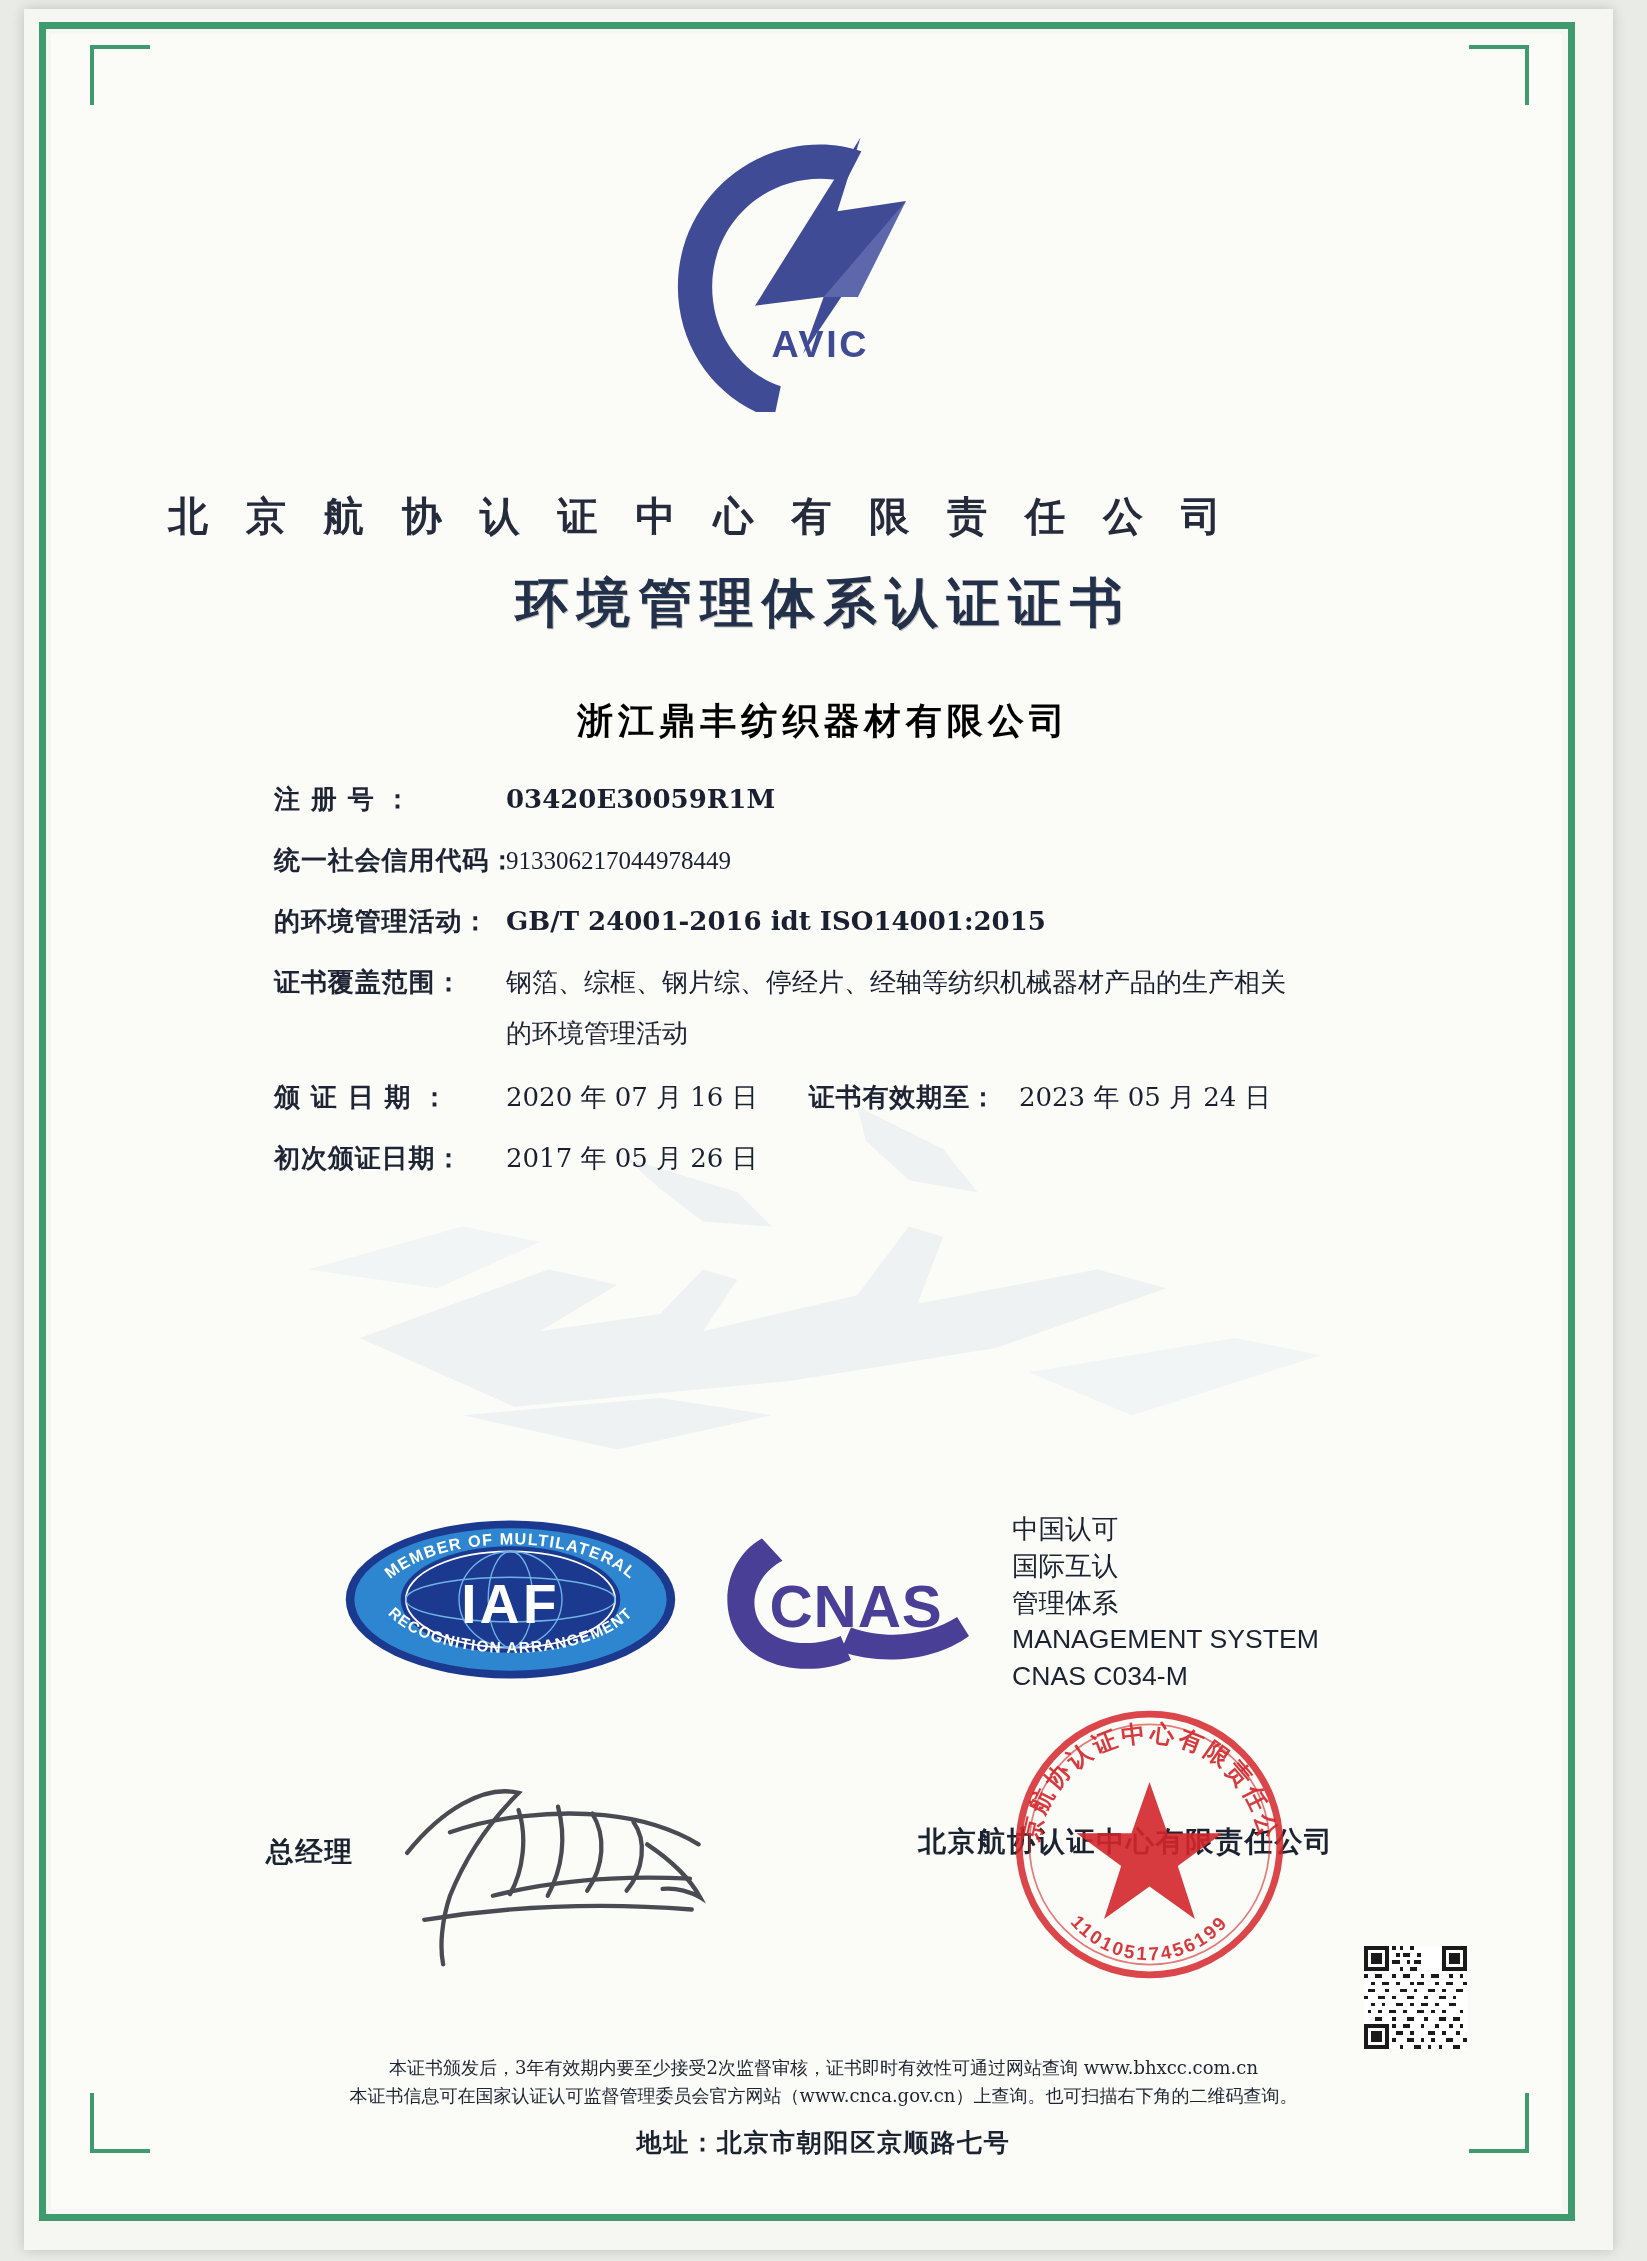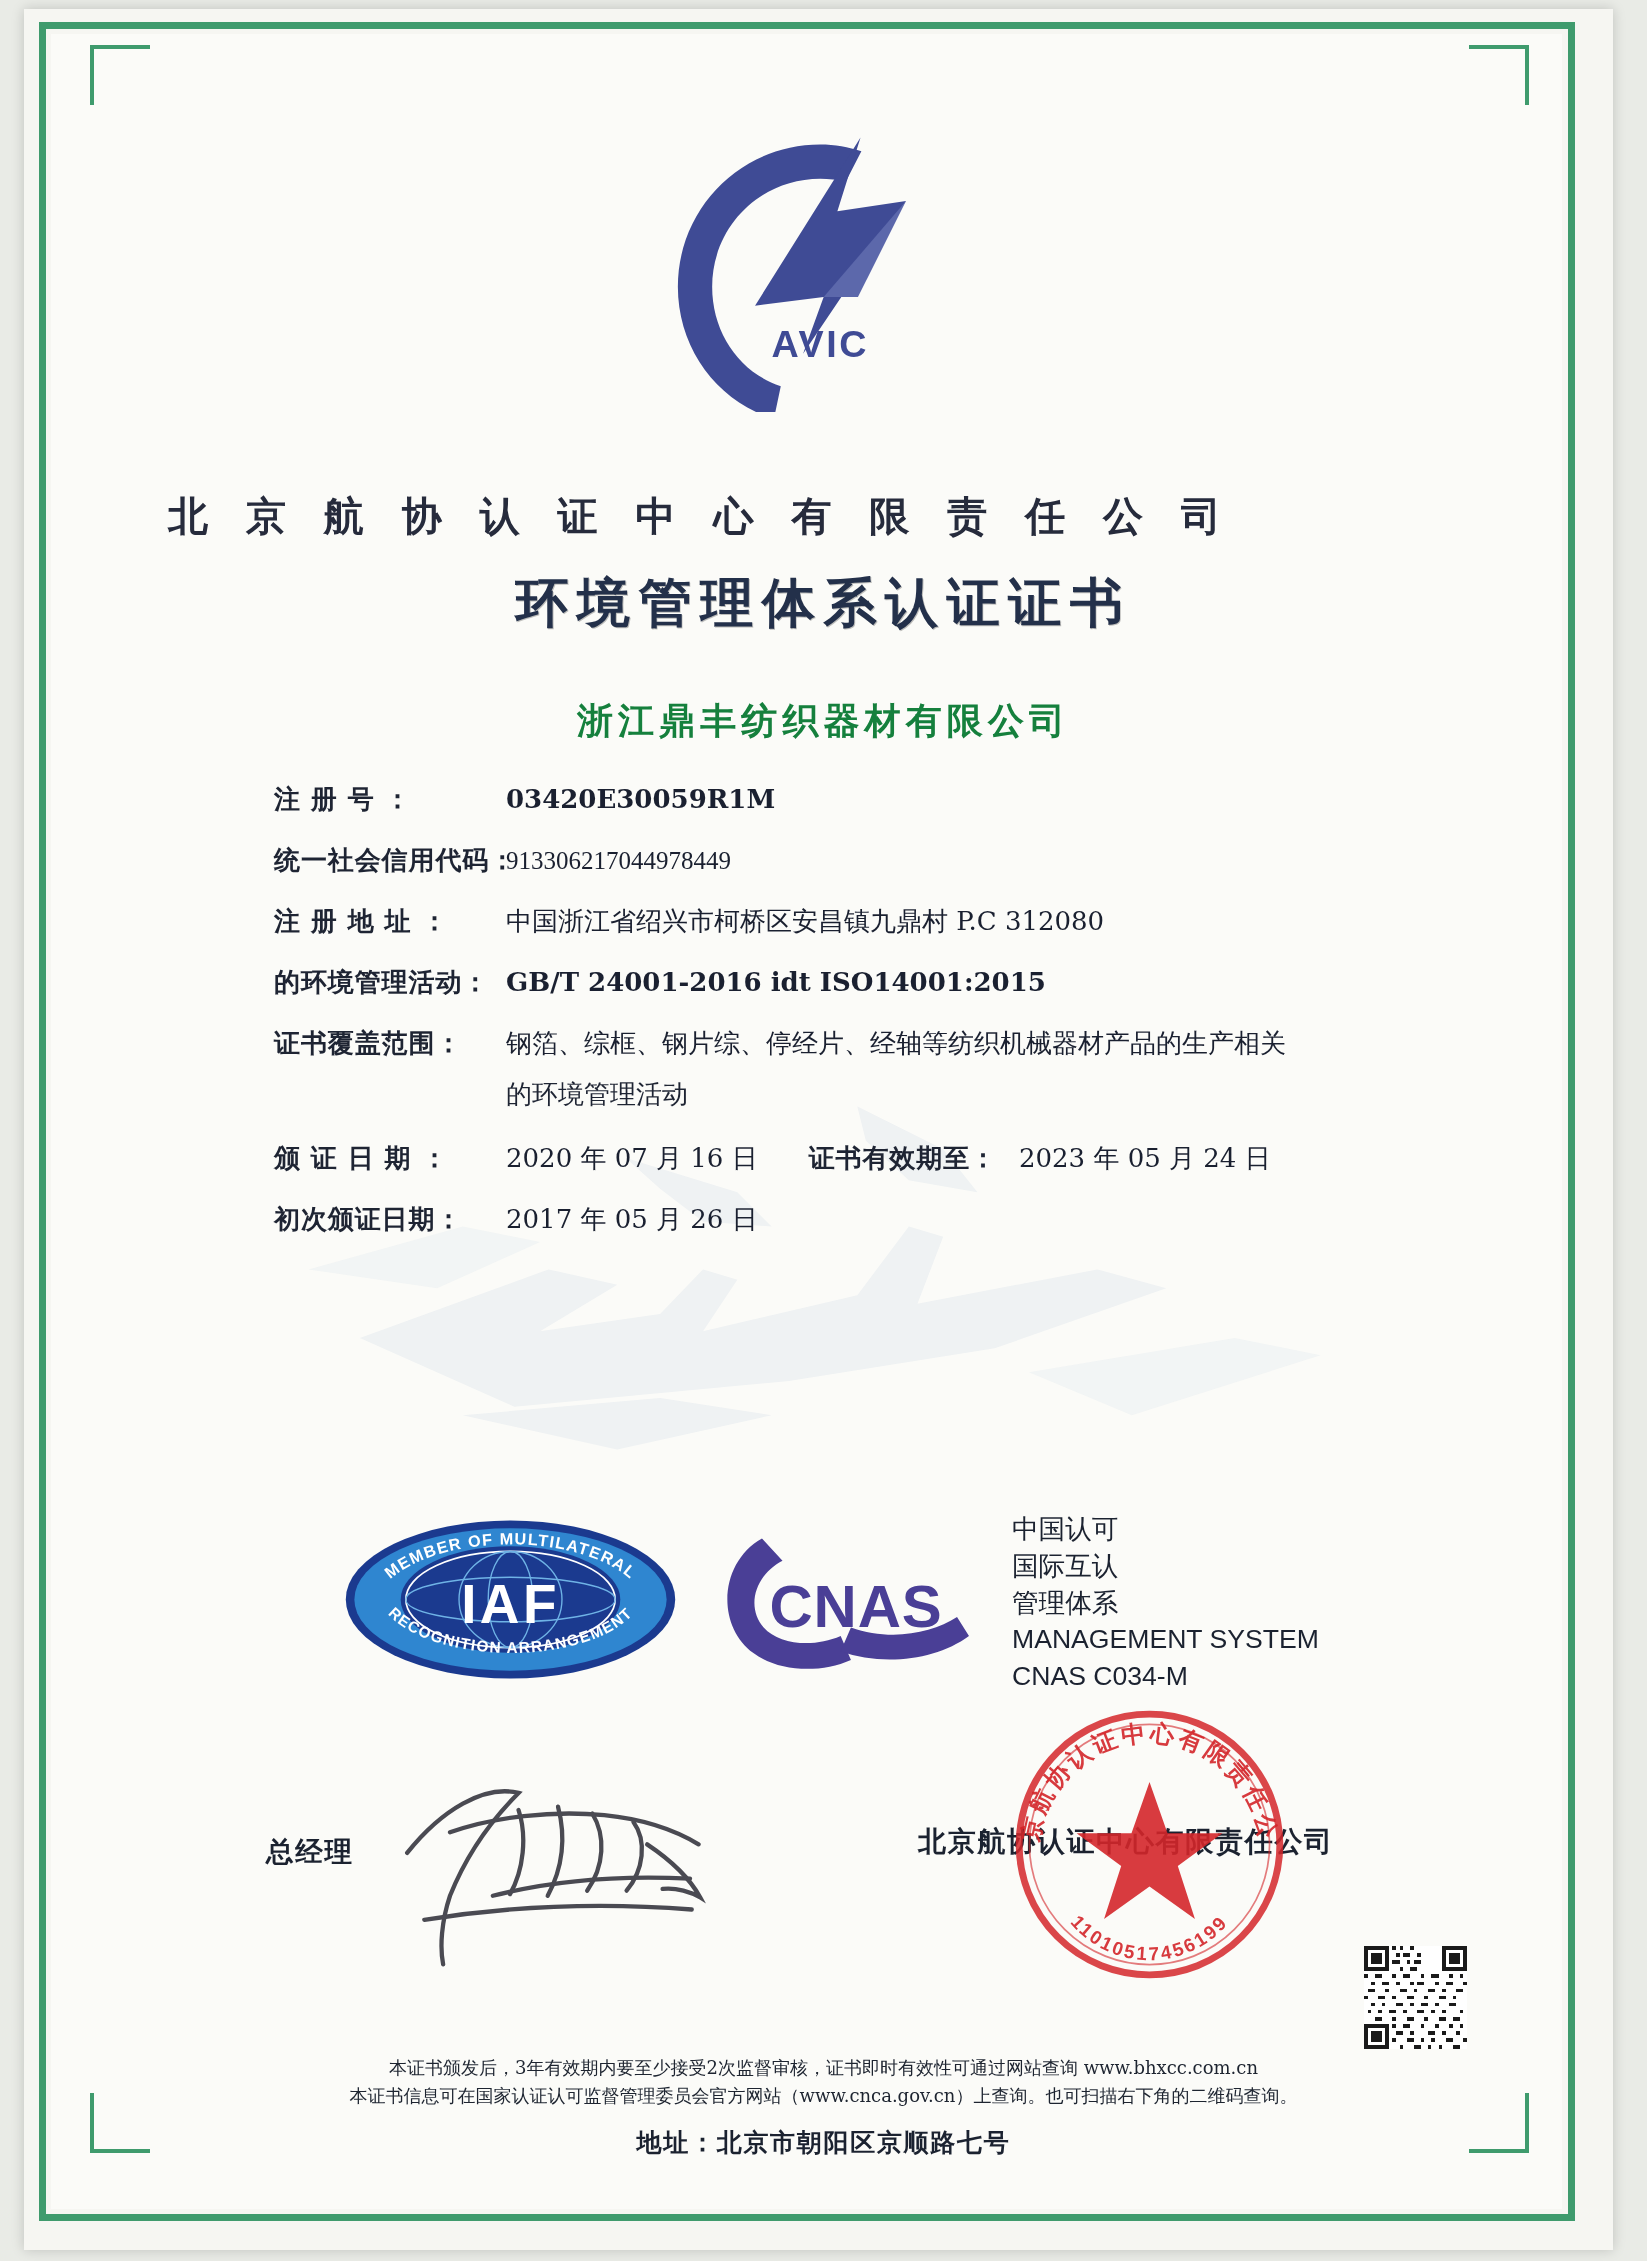--- a/index.html
+++ b/index.html
@@ -105,21 +105,21 @@
     text-shadow: 0.9px 0.9px 0 rgba(0,0,0,0.25);
   }
   .org-name {
     position: absolute;
     left: 0;
     top: 697px;
     width: 1647px;
     text-align: center;
     font-size: 36px;
     letter-spacing: 5.1px;
-    color: #15803d;
+    color: #000000;
     font-weight: 700;
     font-family: "DejaVu Serif", "Liberation Serif", serif;
   }
 
   
   .fields {
     position: absolute;
     left: 274px;
     top: 782px;
     width: 1167px;
@@ -304,24 +304,20 @@
   <div class="org-name">浙江鼎丰纺织器材有限公司</div>
 
   <div class="fields">
     <div class="row">
       <div class="lbl">注 册 号 ：</div>
       <div class="val bold">03420E30059R1M</div>
     </div>
     <div class="row">
       <div class="lbl">统一社会信用代码：</div>
       <div class="val mono">913306217044978449</div>
-    </div>
-    <div class="row">
-      <div class="lbl">注 册 地 址 ：</div>
-      <div class="val">中国浙江省绍兴市柯桥区安昌镇九鼎村    P.C 312080</div>
     </div>
     <div class="row">
       <div class="lbl">的环境管理活动：</div>
       <div class="val bold">GB/T 24001-2016 idt ISO14001:2015</div>
     </div>
     <div class="row">
       <div class="lbl">证书覆盖范围：</div>
       <div class="val">钢箔、综框、钢片综、停经片、经轴等纺织机械器材产品的生产相关</div>
     </div>
     <div class="scope-second">的环境管理活动</div>

